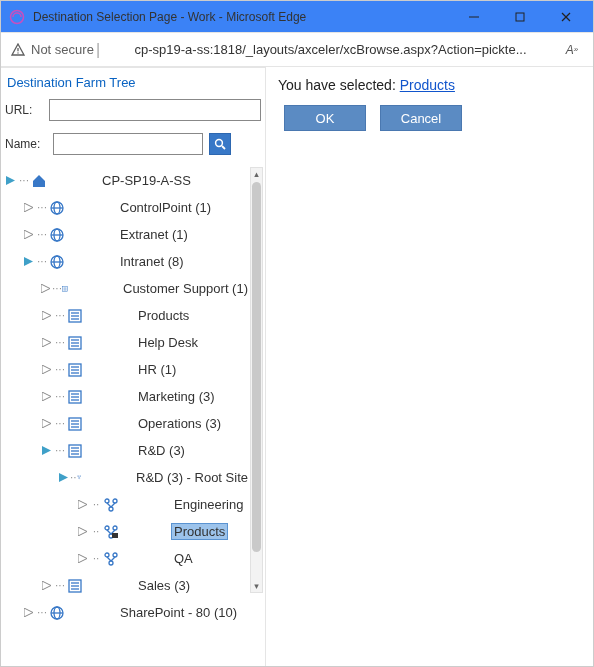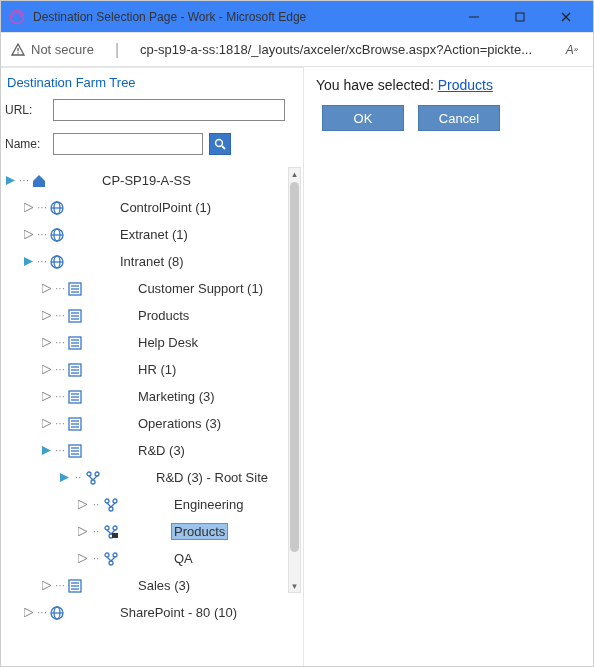--- a/index.html
+++ b/index.html
@@ -6,29 +6,29 @@
   body { margin: 0; width: 594px; height: 667px; background: #fff; overflow: hidden; border:1px solid #ccc; }
 
   
   .titlebar { height: 32px; display:flex; align-items:center; padding:0 4px 0 8px; background:#3b82f6; border-bottom:1px solid #e5e5e5; }
   .titlebar .favicon { width:16px; height:16px; margin-right:8px; }
   .titlebar .title { flex:1; font-size:12px; color:#333; white-space:nowrap; overflow:hidden; text-overflow:ellipsis; }
   .winbtn { width:46px; height:32px; display:flex; align-items:center; justify-content:center; }
   .winbtn svg { width:10px; height:10px; }
 
   
-  .addrbar { height:34px; display:flex; align-items:center; padding:0 10px; gap:21px; border-bottom:1px solid #e5e5e5; }
+  .addrbar { height:34px; display:flex; align-items:center; padding:0 10px; gap:2px; border-bottom:1px solid #e5e5e5; }
   .notsecure { display:flex; align-items:center; gap:6px; color:#5f5f5f; font-size:13px; }
   .addr-sep { color:#aaa; }
-  .addr-url { flex:1; font-size:13px; color:#333; white-space:nowrap; overflow:hidden; text-overflow:ellipsis; }
+  .addr-url { flex:1; font-size:13px; color:#333; white-space:nowrap; overflow:hidden; text-overflow:ellipsis;text-align:center; }
   .addr-right { width:22px; height:22px; display:flex; align-items:center; justify-content:center; color:#555; font-size:12px; font-style:italic;}
 
   
   .content { display:flex; height:calc(667px - 32px - 34px); }
-  .left { width:303px; border-right:1px solid #e5e5e5; border-top:1px solid #e5e5e5; padding:4px 0 0 0; overflow:hidden;}
+  .left { width:265px; border-right:1px solid #e5e5e5; border-top:1px solid #e5e5e5; padding:4px 0 0 0; overflow:hidden;}
   .right { flex:1; padding:8px 6px; }
 
   .panel-title { color:#0a63c2; font-size:13px; padding:3px 6px; }
   .form-row { display:flex; align-items:center; padding:6px 4px; gap:6px;}
   .form-label { width:42px; font-size:12px; color:#333; text-align:left;}
   .form-input { height:22px; border:1px solid #888; background:#fff; padding:2px 4px; font-size:12px;}
   .name-input { width:150px; }
   .url-input { width:232px; }
   .search-btn { width:22px; height:22px; background:#3878c7; display:flex; align-items:center; justify-content:center; border:1px solid #2d67b0; }
   .search-btn svg { width:12px; height:12px; fill:#fff; }

